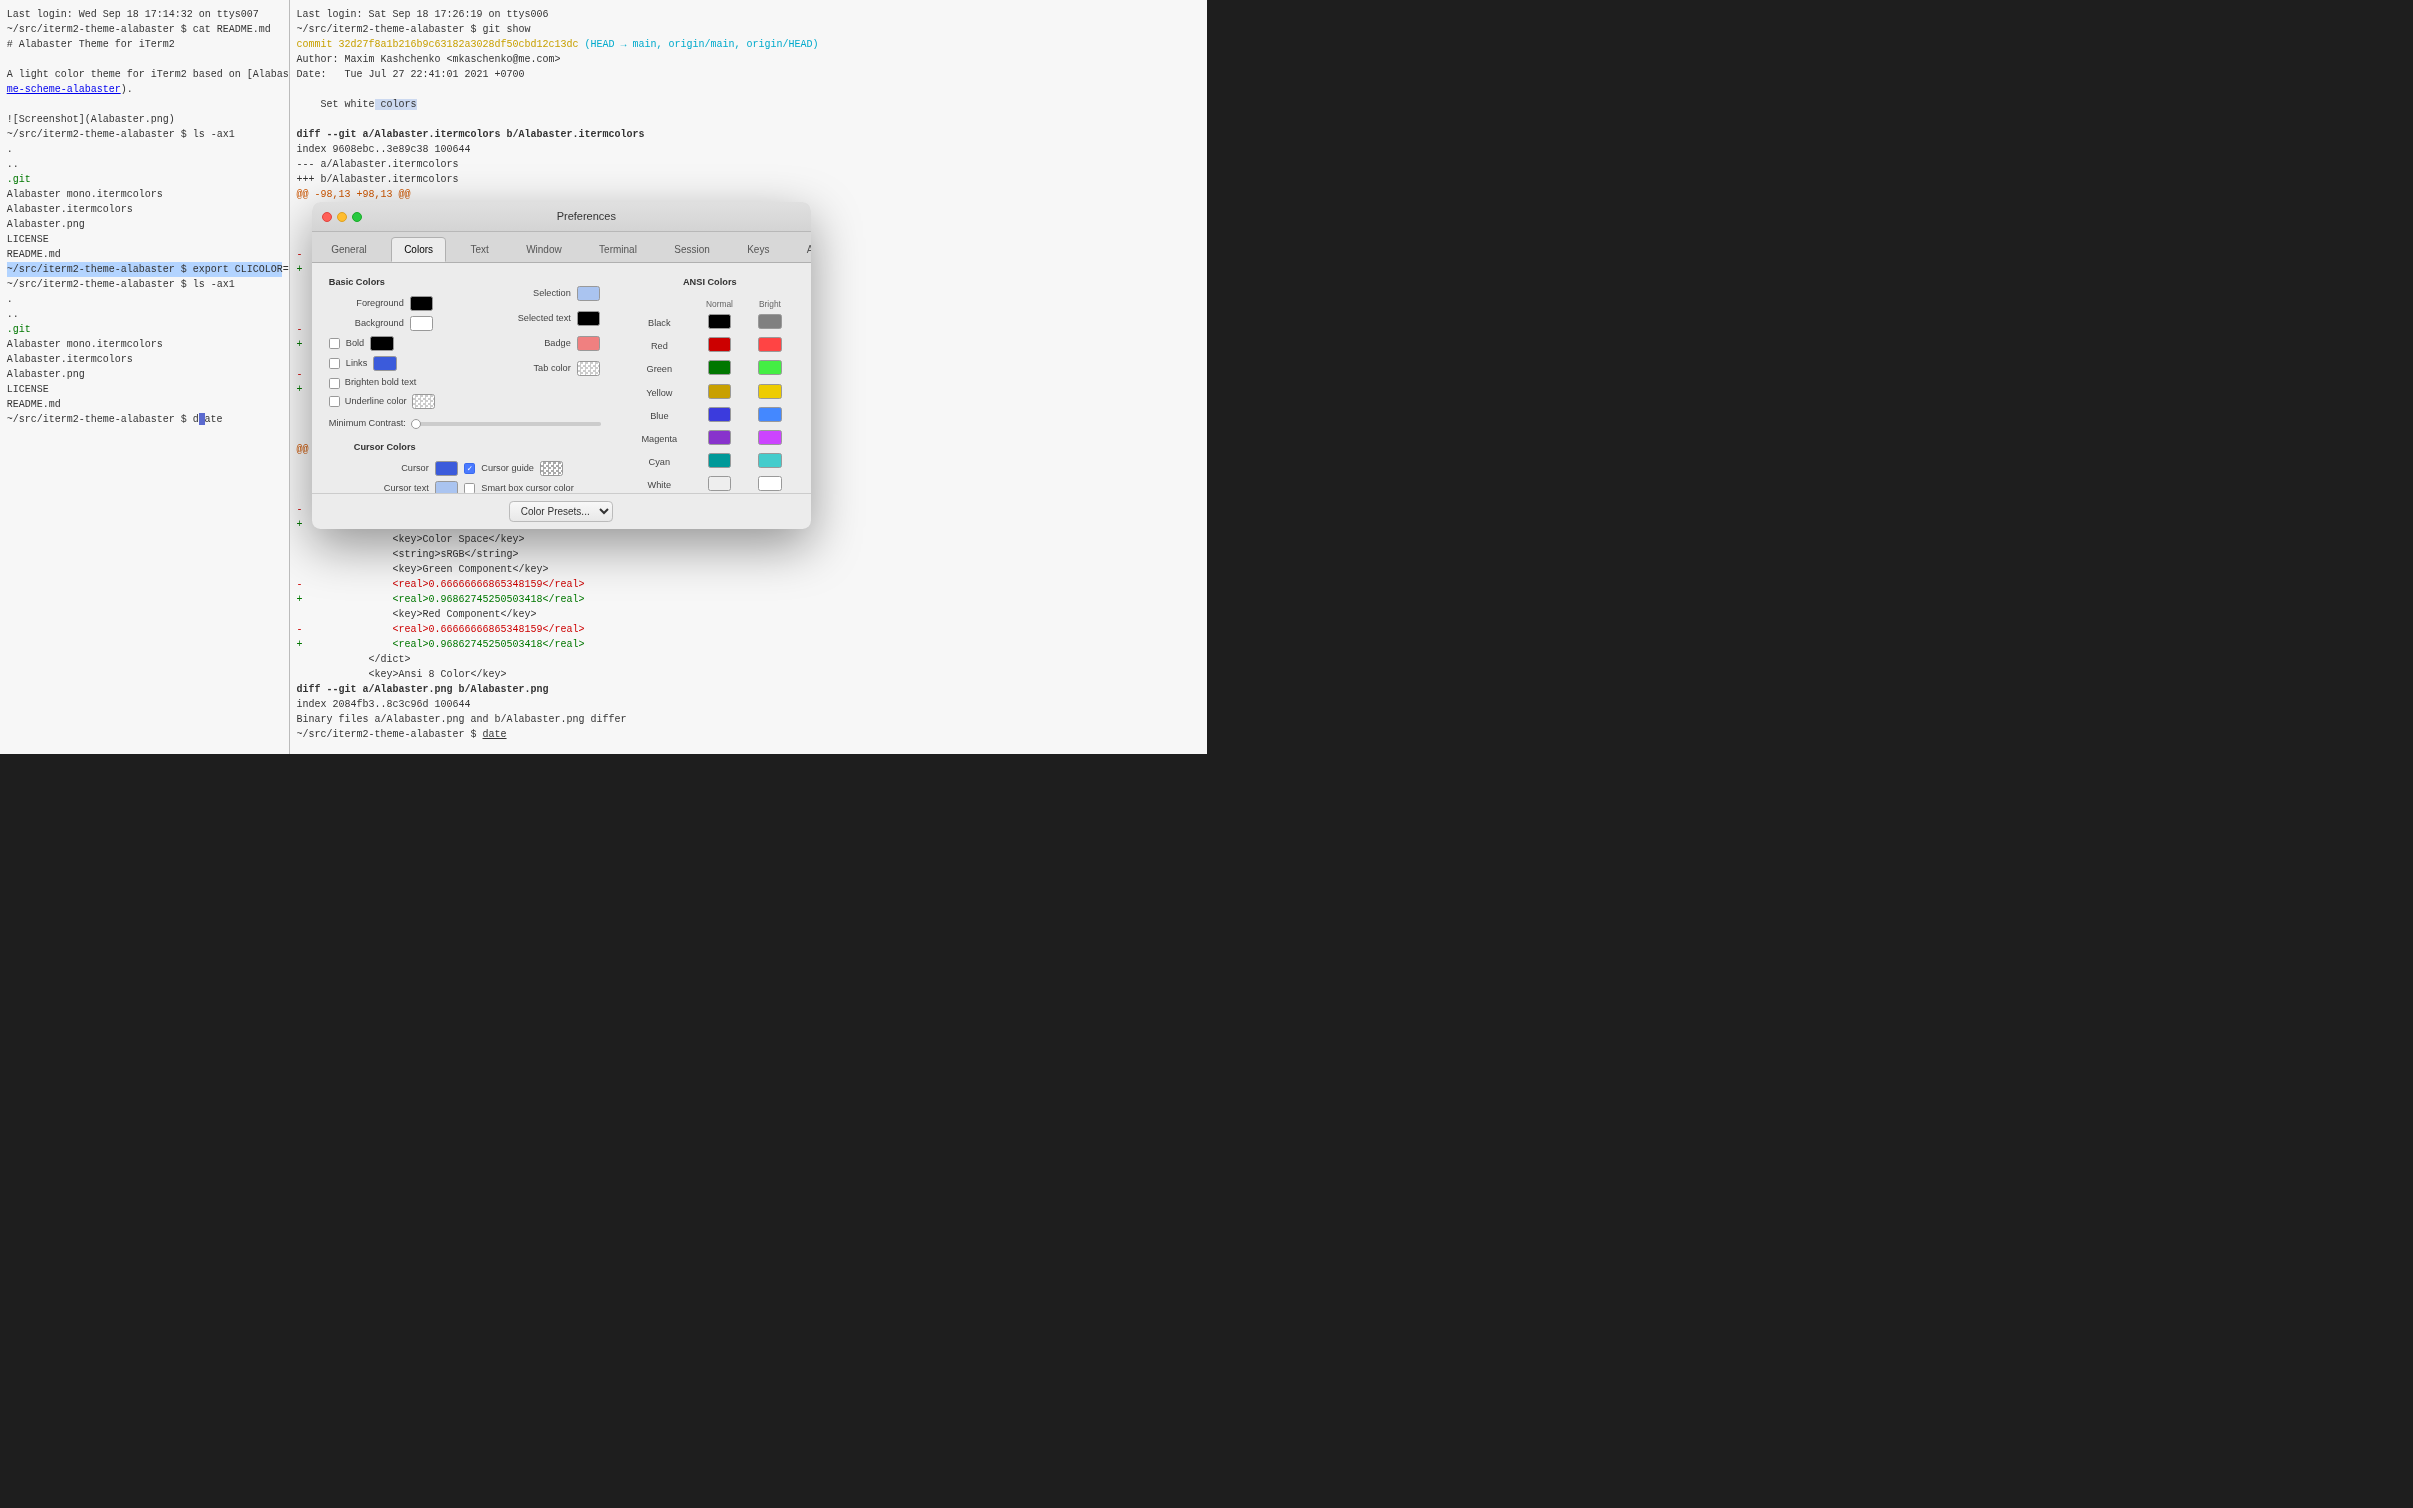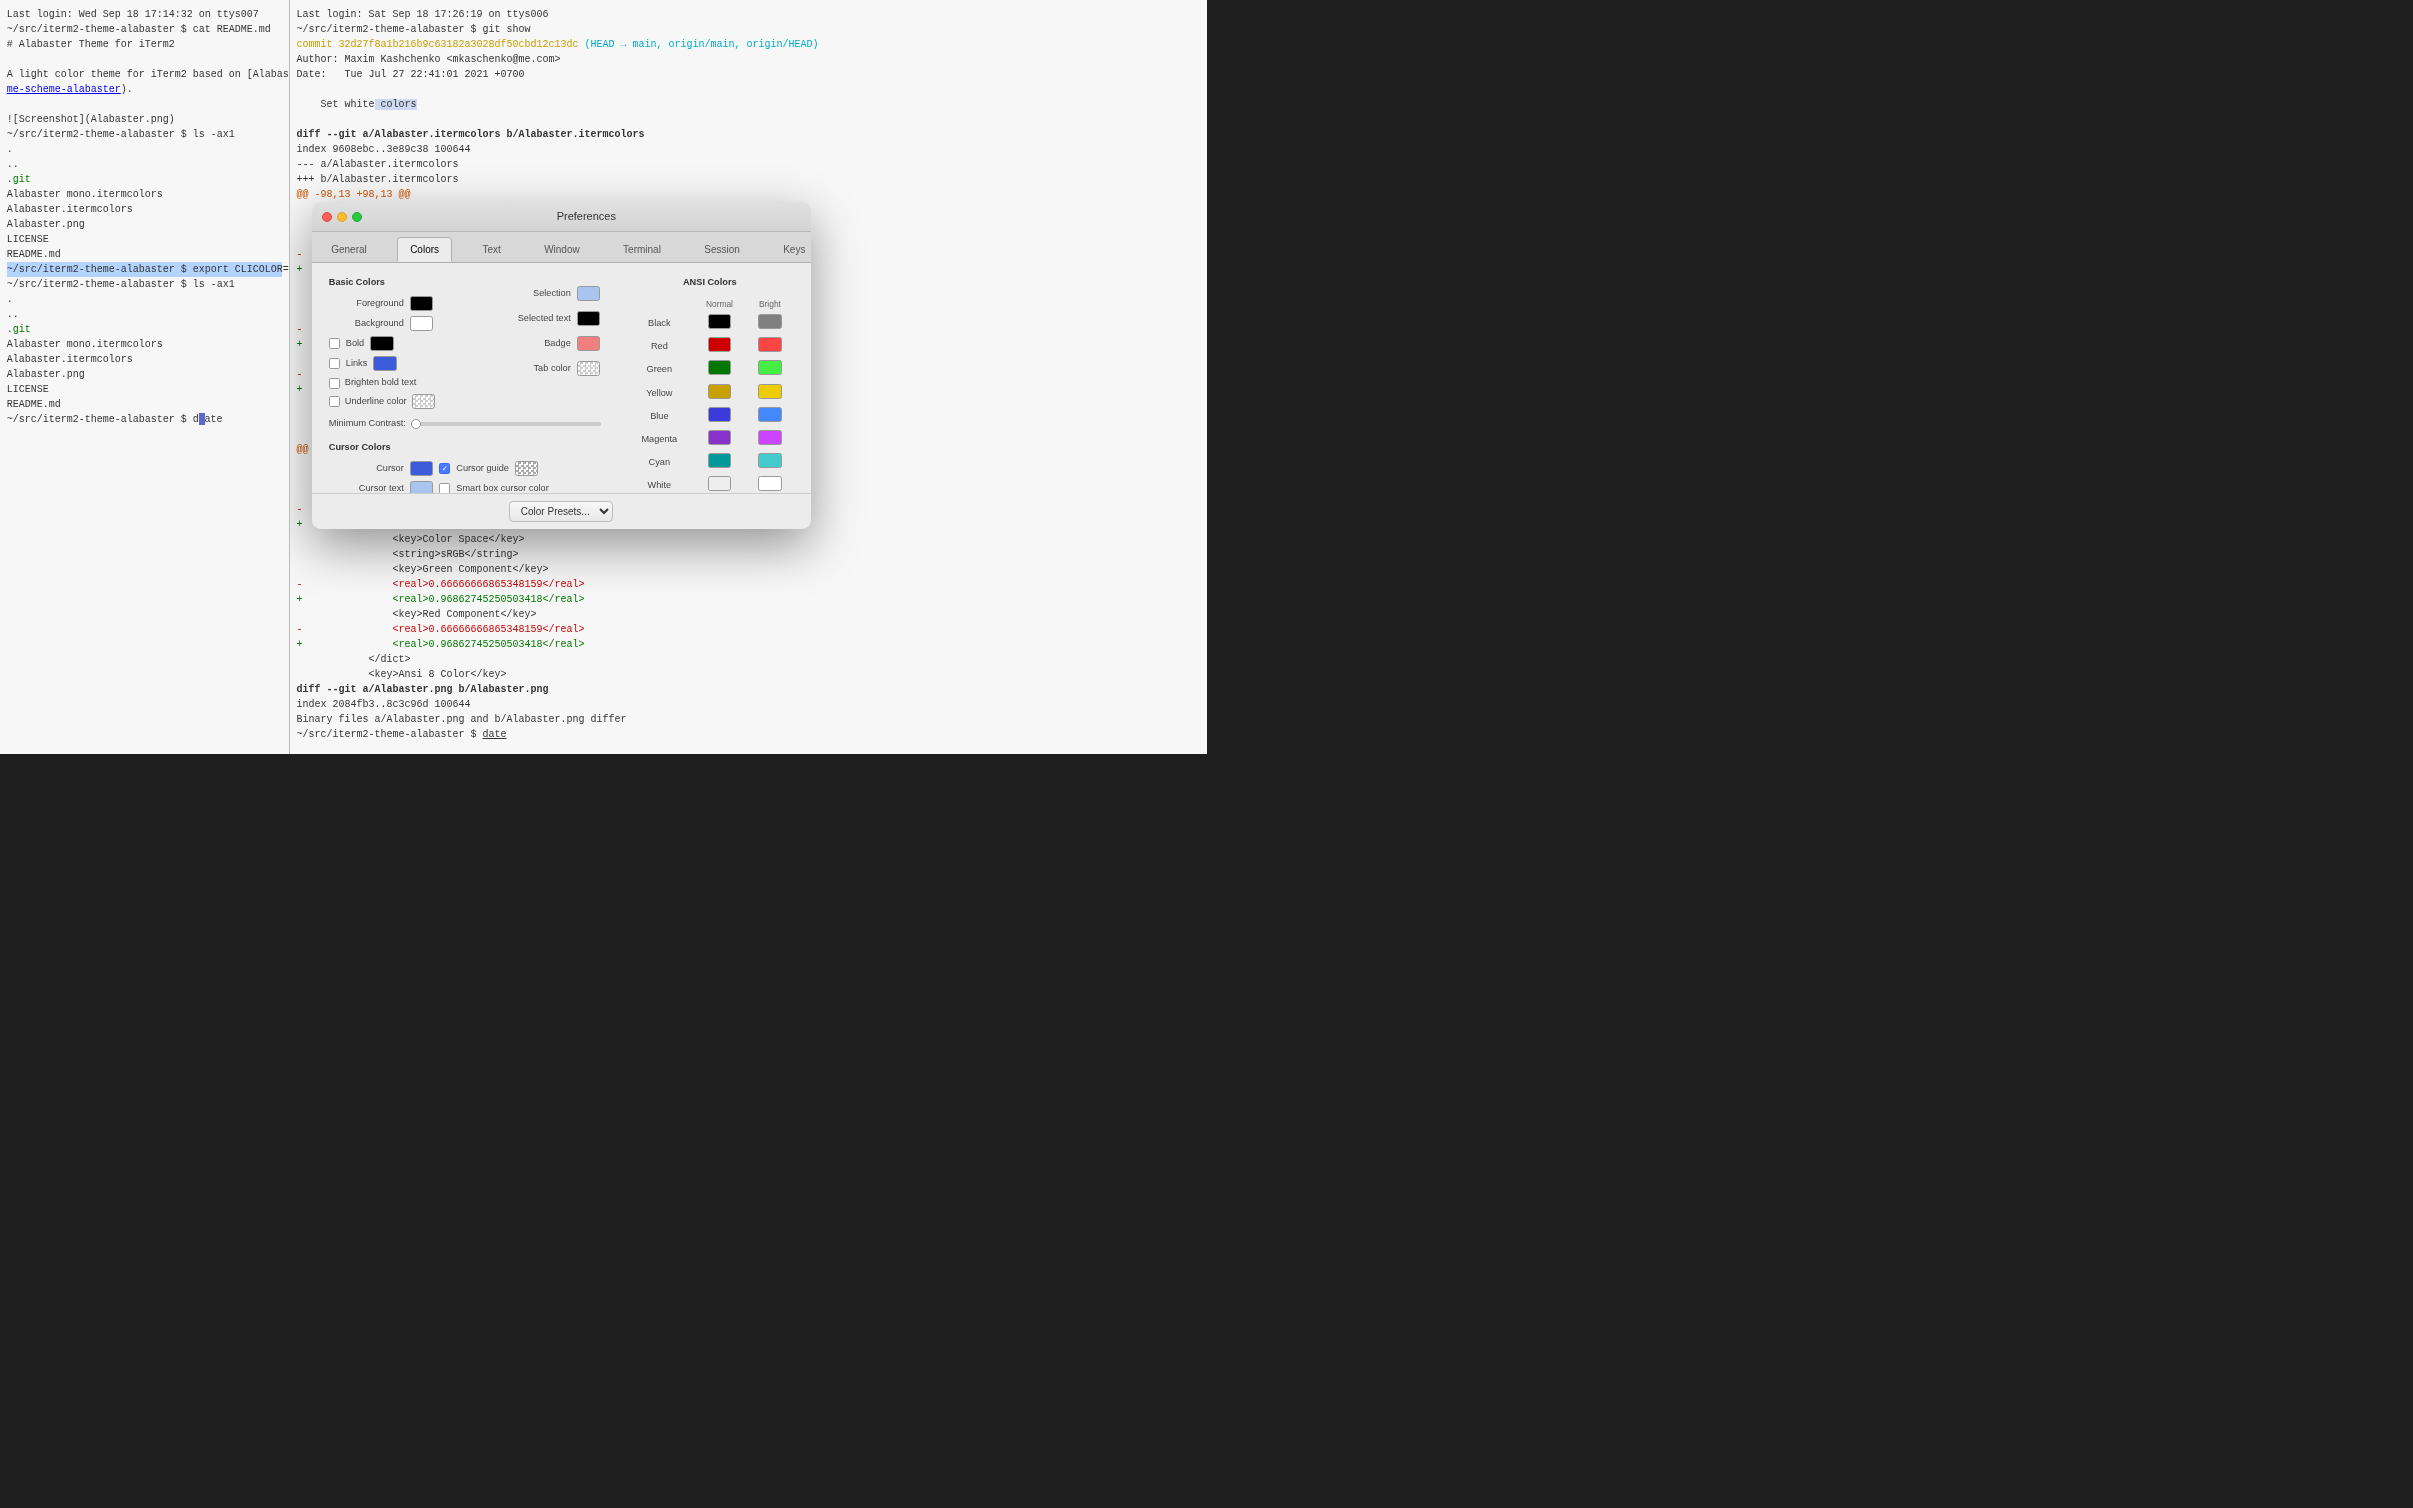--- a/index.html
+++ b/index.html
@@ -104,21 +104,21 @@
       font-size: 11px;
       color: #333;
       font-family: -apple-system, sans-serif;
     }
 
     .prefs-tabs {
       display: flex;
       background: #d8d8d8;
       border-bottom: 0.8px solid #b0b0b0;
       padding: 5px 6.7px 0;
-      gap: 18px;
+      gap: 12px;
       flex-shrink: 0;
     }
 
     .prefs-tab {
       padding: 4.2px 11.7px;
       font-size: 10px;
       font-family: -apple-system, sans-serif;
       color: #555;
       border-radius: 4.2px 4.2px 0 0;
       cursor: pointer;
@@ -232,20 +232,21 @@
       border: 0.8px solid #999;
       border-radius: 50%;
       position: absolute;
       top: -3.4px;
       left: 0;
     }
 
     
     .cursor-section {
       margin-top: 10px;
+      margin-left: 25px;
     }
 
     
     .prefs-right {
       width: 168px;
       flex-shrink: 0;
     }
 
     .ansi-title {
       font-size: 9.2px;

